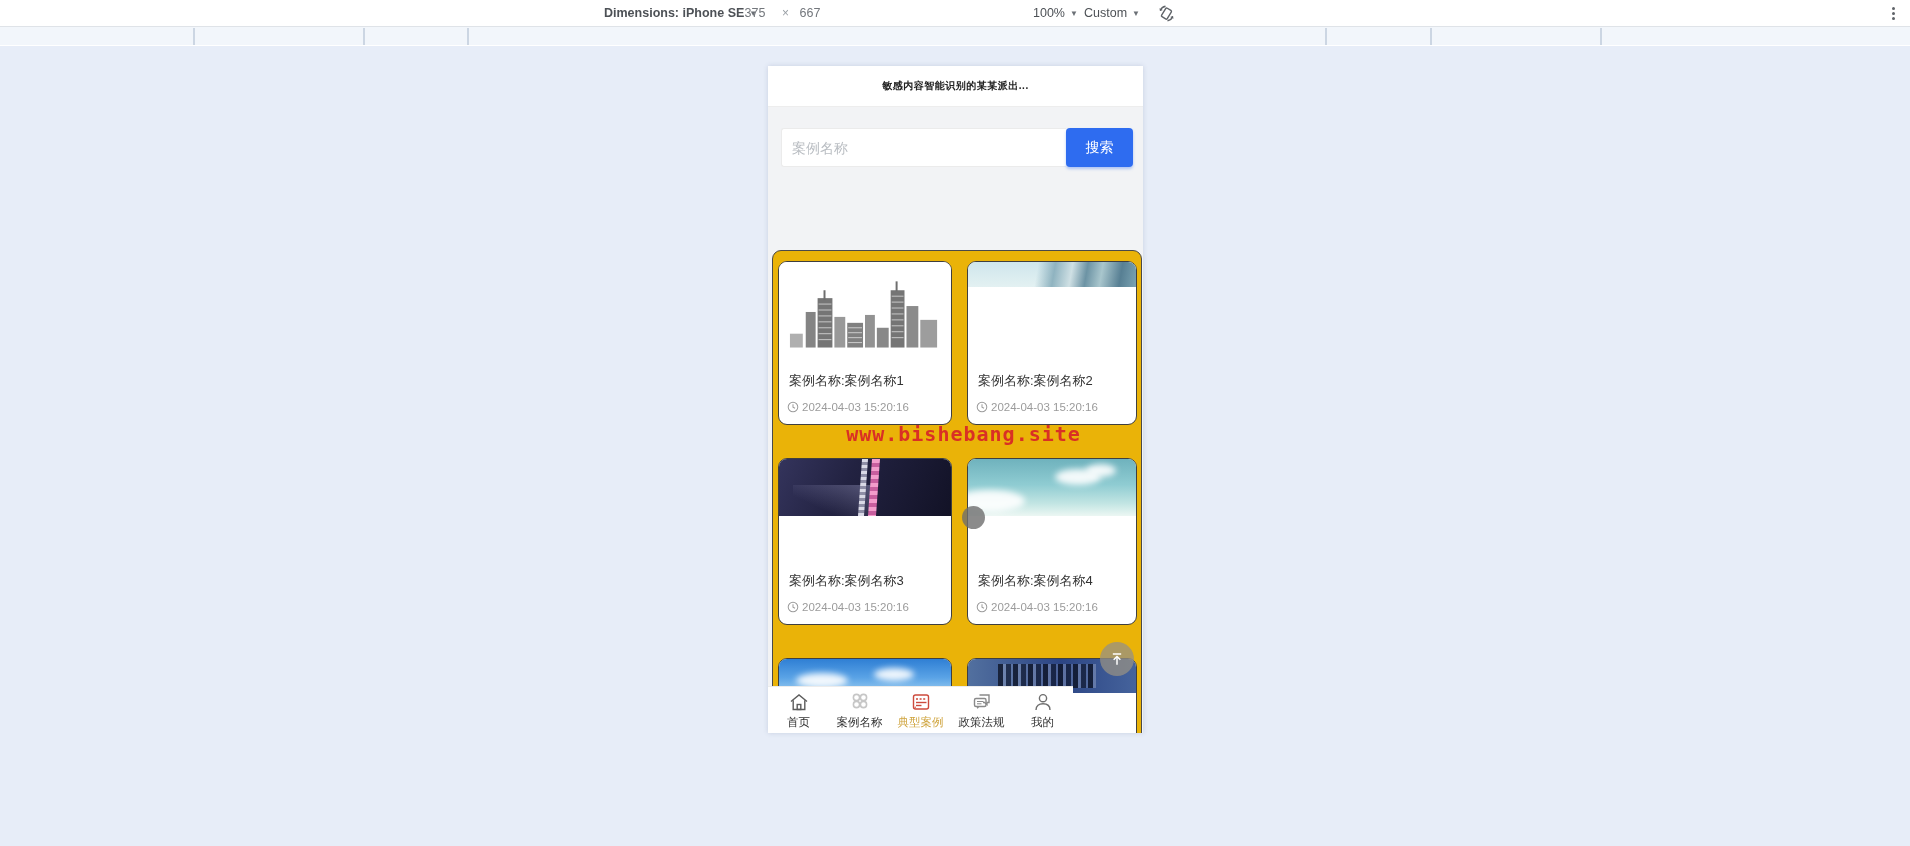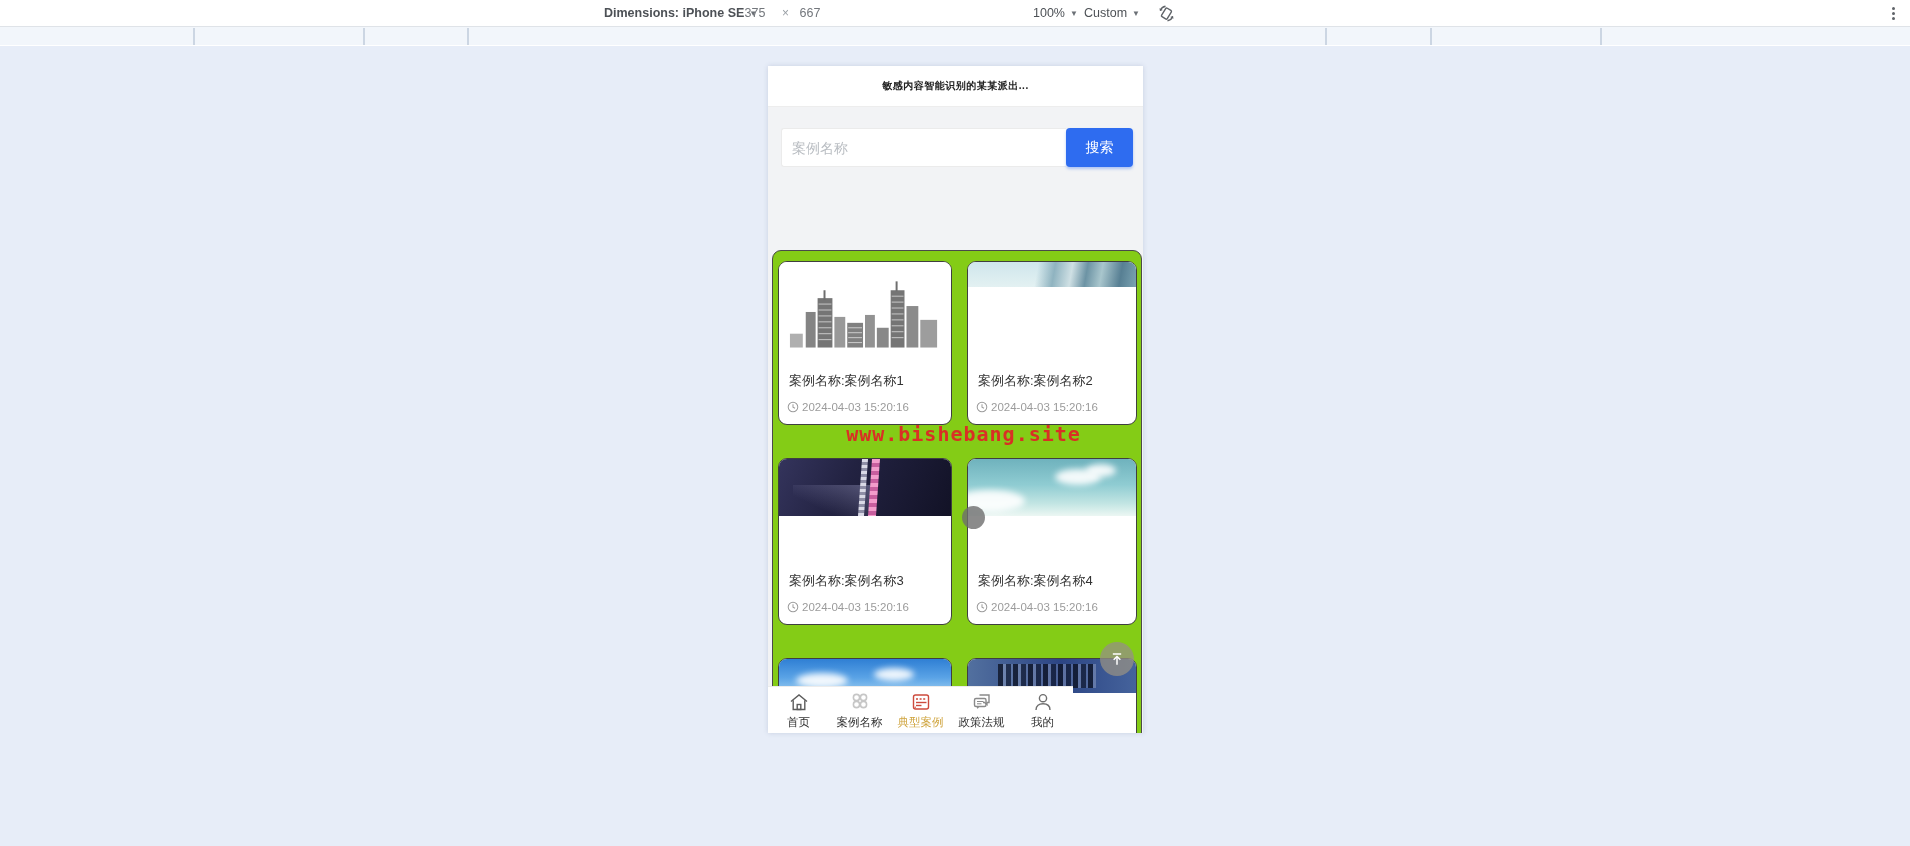--- a/index.html
+++ b/index.html
@@ -29,21 +29,21 @@
 
   .search-row { position:absolute; left:13px; top:62px; width:352px; height:39px; display:flex; }
   .search-input { flex:1; height:39px; border:1px solid #ebebeb; border-right:none; background:#ffffff; border-radius:3px 0 0 3px; padding:0 10px; font-size:14px; color:#333; font-family:"Liberation Sans",sans-serif; }
   .search-input::placeholder { color:#b9bdc2; }
   .search-btn { width:67px; height:39px; border:none; background:#2e6cf0; color:#fff; font-size:14px; border-radius:4px; cursor:pointer; box-shadow:0 2px 3px rgba(46,108,240,.35); font-family:"Liberation Sans",sans-serif; }
 
   .sort-btn { position:absolute; left:14px; top:126px; width:351px; height:39px; background:#1573d3; border:2px solid #16406f; border-radius:7px; color:#fff; font-size:15px; font-weight:bold; cursor:pointer; display:flex; align-items:center; justify-content:center; gap:2px; font-family:"Liberation Sans",sans-serif; }
   .sort-arrow { font-size:10px; margin-top:-2px; }
 
   
-  .panel { position:absolute; left:4px; top:184px; width:370px; height:500px; background:#84cc16; border:1px solid #4a4a4a; border-radius:9px; padding:10px 6px 0 5px; display:grid; grid-template-columns:174px 170px; grid-template-rows:164px 167px 190px; column-gap:15px; row-gap:33px; }
+  .panel { position:absolute; left:4px; top:184px; width:370px; height:500px; background:#eab308; border:1px solid #4a4a4a; border-radius:9px; padding:10px 6px 0 5px; display:grid; grid-template-columns:174px 170px; grid-template-rows:164px 167px 190px; column-gap:15px; row-gap:33px; }
   .card { position:relative; background:#ffffff; border:1px solid #3f3f3f; border-radius:9px; overflow:hidden; cursor:pointer; }
   .card-img { width:100%; position:relative; overflow:hidden; }
   .img-a { height:88px; background:#fff; display:flex; align-items:flex-end; justify-content:center; }
   .img-b { height:25px; background:linear-gradient(180deg,#cfe6ec 0%,#e3f1f2 100%); }
   .img-b .bldg { position:absolute; right:0; top:0; width:62%; height:100%; background:linear-gradient(100deg, rgba(90,130,150,0) 6%, #8fb3c0 22%, #cfe0e4 38%, #6c93a4 52%, #a9c6cd 66%, #577f93 84%, #7ba3b2 100%); }
   .img-c { height:57px; background:linear-gradient(115deg,#34345c 0%, #222241 40%, #121226 100%); }
   .img-c .streak { position:absolute; left:8%; bottom:0; width:45%; height:55%; background:linear-gradient(205deg, rgba(150,150,190,.45), rgba(150,150,190,0) 70%); }
   .img-c .tower { position:absolute; left:53%; top:0; width:8px; height:100%; background:repeating-linear-gradient(180deg,#f29ccb 0 4px,#c75e9e 4px 8px); transform:skewX(-4deg); }
   .img-c .tower2 { position:absolute; left:47%; top:0; width:6px; height:100%; background:repeating-linear-gradient(180deg,#d9d9e6 0 3px,#8e8ea6 3px 6px); transform:skewX(-4deg); }
   .img-d { height:57px; background:linear-gradient(180deg,#6fb2bd 0%,#8fccd2 45%,#c2e5e3 78%,#ecf7f3 100%); }

